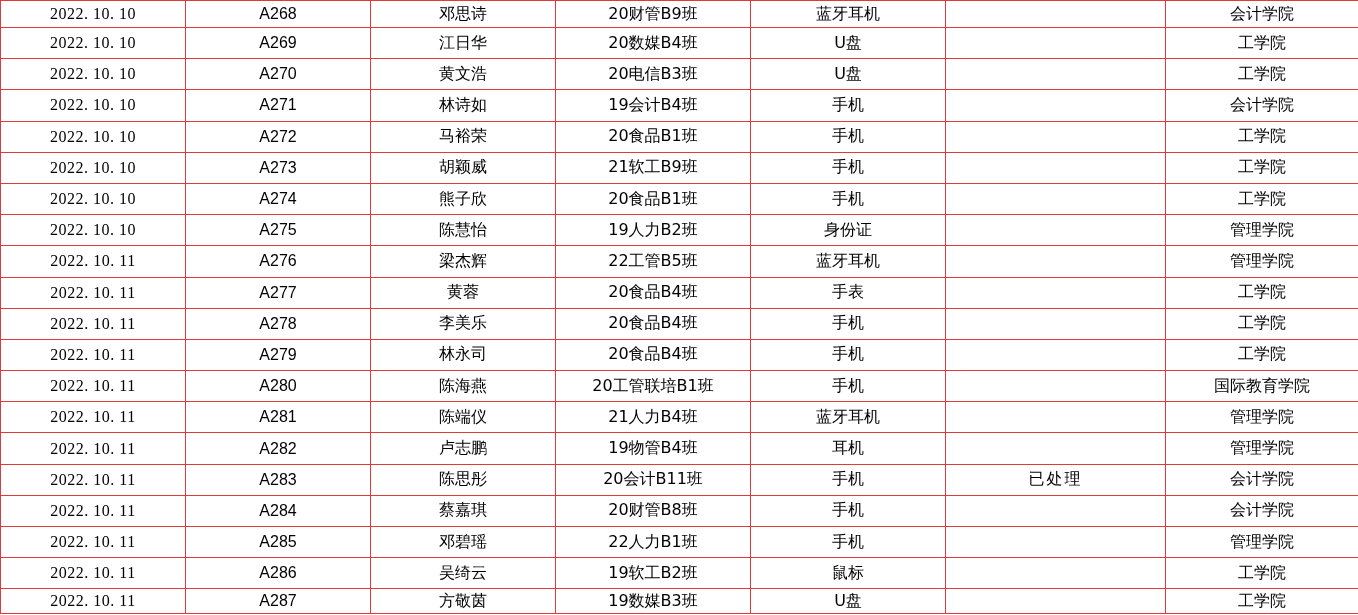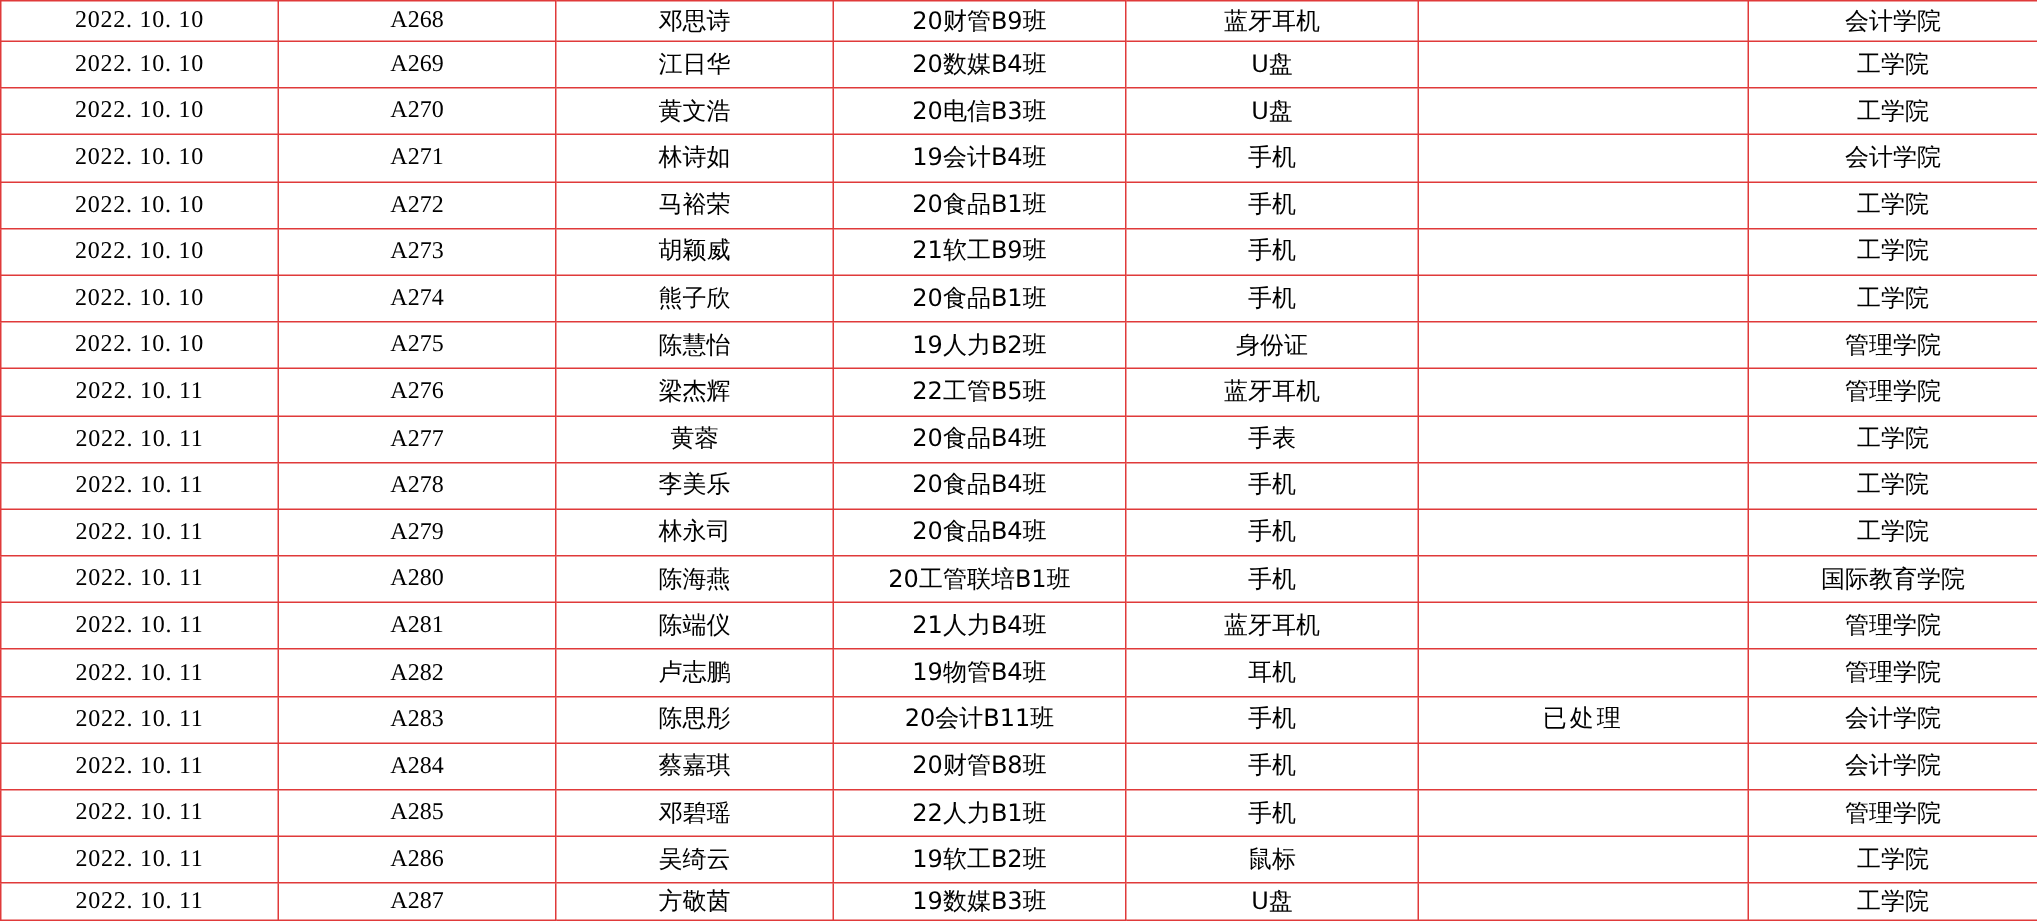--- a/index.html
+++ b/index.html
@@ -41,21 +41,21 @@
   col.c-class   { width: 195px; }
   col.c-item    { width: 195px; }
   col.c-status  { width: 220px; }
   col.c-college { width: 193px; }
 
   .cell-date {
     font-family: "Liberation Serif", "DejaVu Serif", serif;
     letter-spacing: 0.5px;
   }
   .cell-id {
-    font-family: Liberation Serif, serif;
+    font-family: Liberation Sans, sans-serif;
   }
   .cell-status {
     color: #ff0000;
     font-weight: normal;
     letter-spacing: 2px;
   }
   .cell-cn {
     font-family: "DejaVu Sans", "Liberation Sans", sans-serif;
     font-size: 15px;
   }

